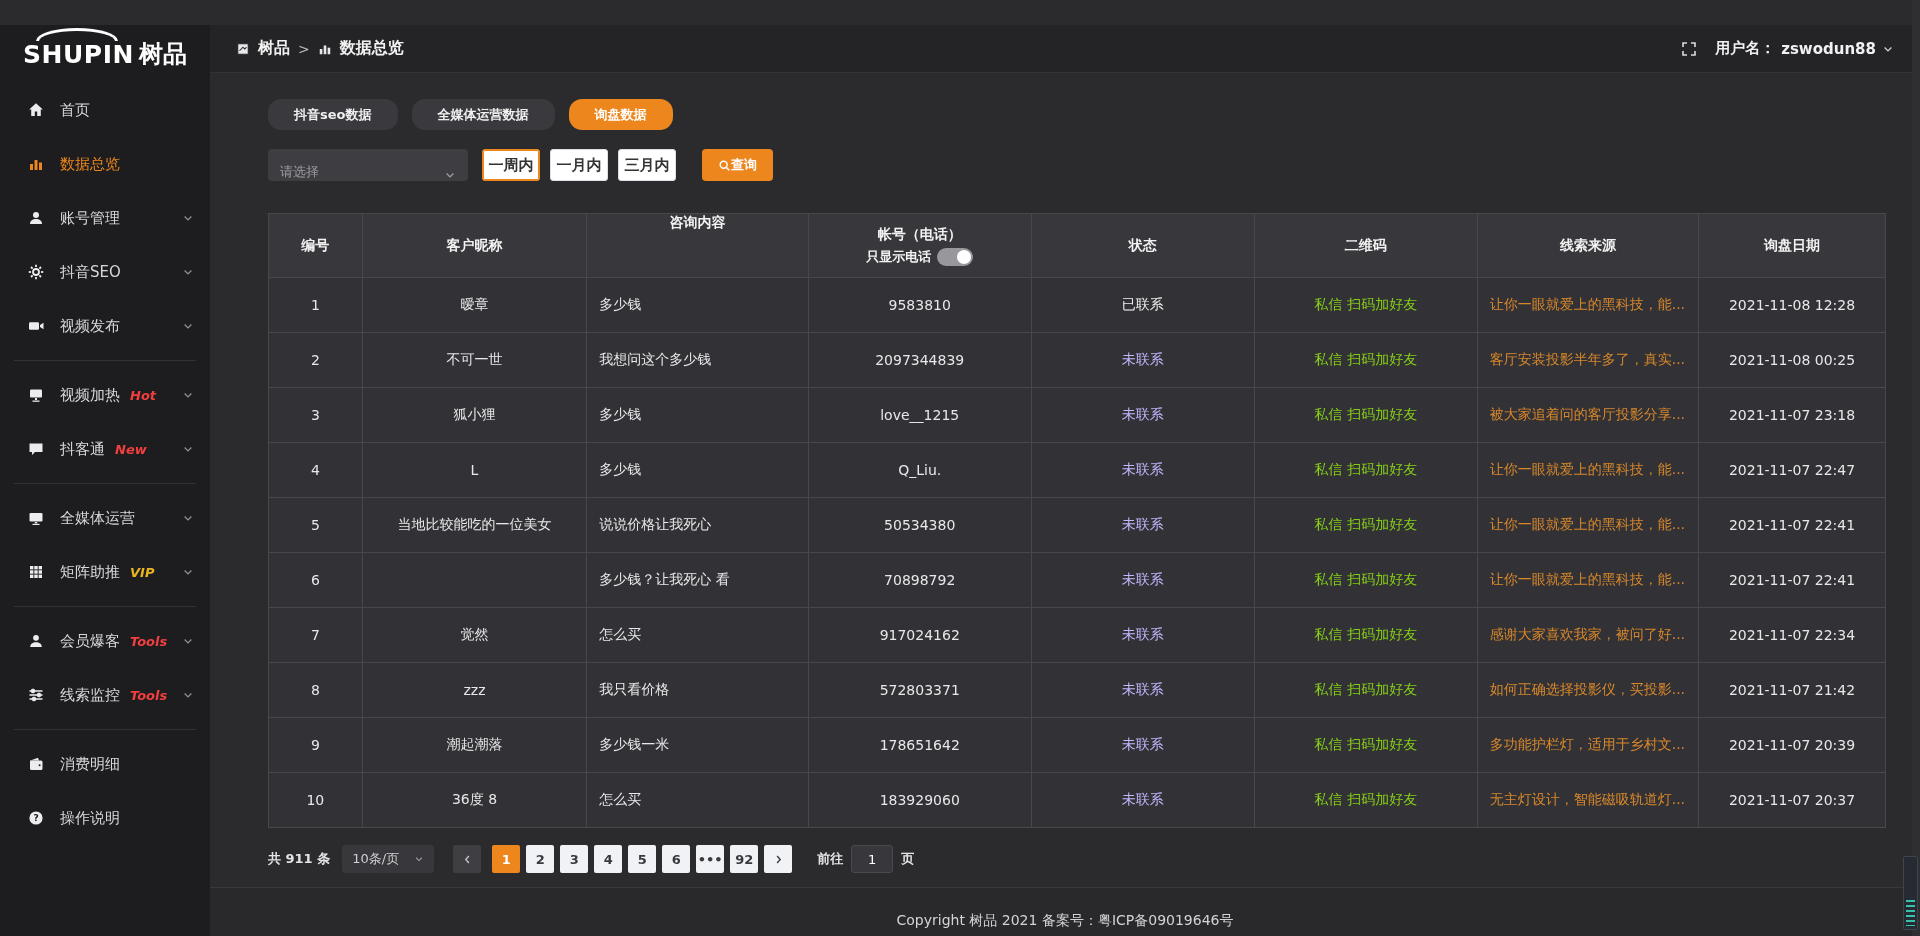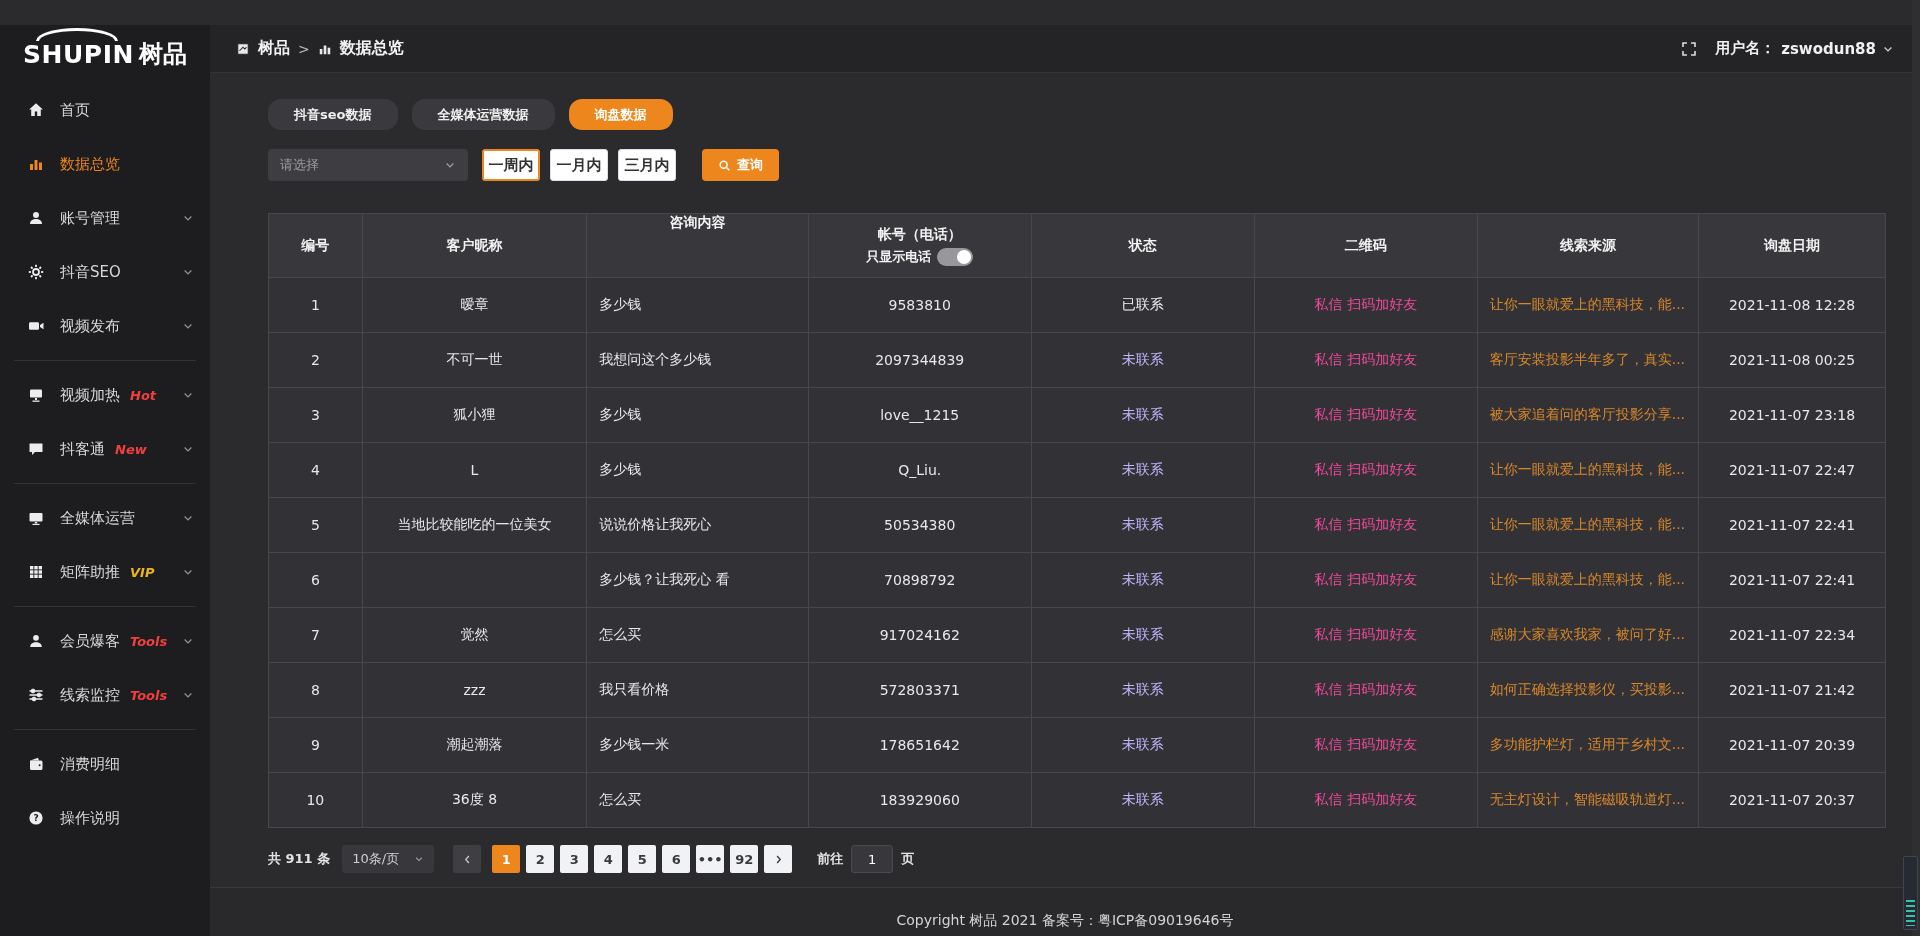--- a/index.html
+++ b/index.html
@@ -45,48 +45,48 @@
 
   
   .tabs { display:flex; gap:14px; }
   .tab { height:31px; padding:0 26px; background:#3a3a3e; color:#f0f0f0; border:none;
     border-radius:13px; font-size:13px; font-weight:700; cursor:pointer; font-family:inherit; }
   .tab.active { background:#ed861c; color:#fff; }
 
   
   .filters { display:flex; align-items:center; margin-top:19px; }
   .select { width:200px; height:32px; background:#3e3e42; border-radius:4px; padding:0 12px;
-    display:flex; align-items:center; color:#9c9ca2; font-size:13px; cursor:pointer; }
+    display:flex; align-items:flex-end; color:#9c9ca2; font-size:13px; cursor:pointer; }
   .select .sel-chevron { margin-left:auto; display:inline-flex; color:#9c9ca2; }
   .select svg { width:12px; height:12px; }
   .ranges { display:flex; gap:10px; margin-left:14px; }
   .range-btn { width:58px; height:32px; background:#fff; border:1px solid #dcdfe6; border-radius:3px;
     color:#333; font-size:15px; font-weight:700; cursor:pointer; font-family:inherit; }
   .range-btn.selected { border:1px solid #ed861c; box-shadow:0 0 0 1px #ed861c inset; }
   .query-btn { margin-left:26px; height:32px; padding:0 16px; background:#ed861c; color:#fff;
     border:none; border-radius:4px; font-size:13px; font-weight:700; cursor:pointer;
-    display:flex; align-items:center; gap:6px; font-family:inherit; }
+    display:flex; align-items:center; font-family:inherit; }
   .query-btn svg { width:13px; height:13px; }
 
   
   .table { margin-top:32px; border:1px solid #48484c; }
   .thead { display:flex; height:63px; background:#38383c; }
   .th { display:flex; flex-direction:column; align-items:center; justify-content:center;
     font-size:14px; font-weight:700; color:#f2f2f2; border-right:1px solid #48484c; padding:0 10px; }
   .th:last-child { border-right:none; }
   .trow { display:flex; height:55px; background:#323236; border-top:1px solid #48484c; }
   .td { display:flex; align-items:center; justify-content:center; font-size:14px; color:#e8e8ea;
     border-right:1px solid #48484c; padding:0 12px; overflow:hidden; white-space:nowrap; }
   .td:last-child { border-right:none; }
   .c-no{width:5.8%;} .c-nick{width:13.9%;} .c-content{width:13.7%;} .c-account{width:13.8%;}
   .c-status{width:13.8%;} .c-qr{width:13.8%;} .c-source{width:13.7%;} .c-date{width:11.5%;}
   .td.c-content, .td.c-source, .th.c-content { justify-content:flex-start; }
   .status-pending { color:#c4b5fd; }
   .status-contacted { color:#f0f0f2; }
-  .qr-link { color:#ec4899; cursor:pointer; }
+  .qr-link { color:#84cc16; cursor:pointer; }
   .qr-link + .qr-link { margin-left:5px; }
   .td.c-source { color:#d8872b; cursor:pointer; }
   .toggle-line { display:flex; align-items:center; gap:6px; margin-top:4px; font-size:13px; font-weight:700; }
   .switch { width:36px; height:18px; border-radius:9px; background:#97979c; position:relative; cursor:pointer; display:inline-block; }
   .switch .knob { position:absolute; top:2px; right:2px; width:14px; height:14px; border-radius:50%; background:#fff; }
 
   
   .pagination { display:flex; align-items:center; margin-top:17px; font-size:13px; color:#e4e4e6; }
   .pg-total { margin-right:12px; font-weight:700; }
   .pg-size { width:92px; height:28px; background:#38383c; border-radius:3px; padding:0 10px;

